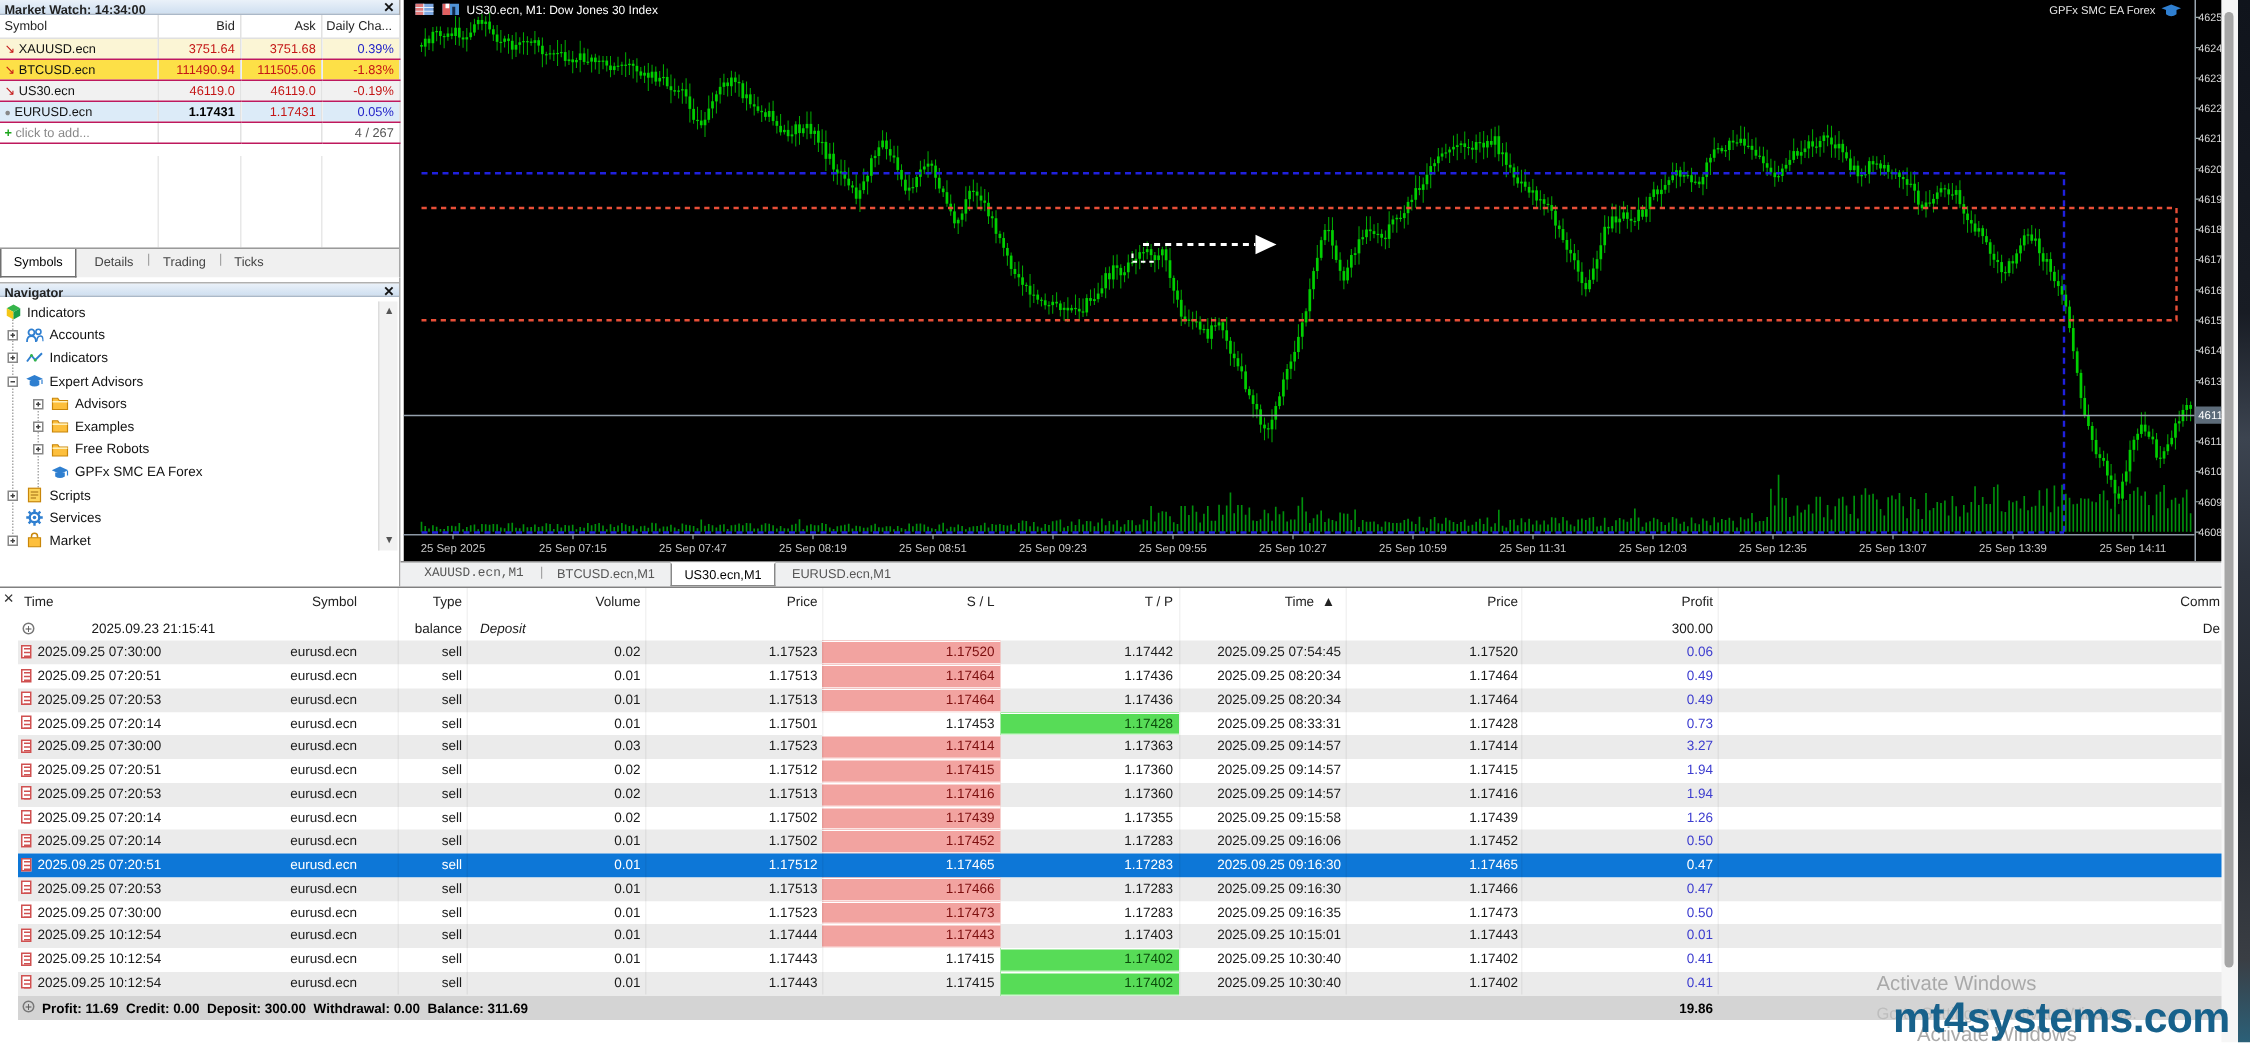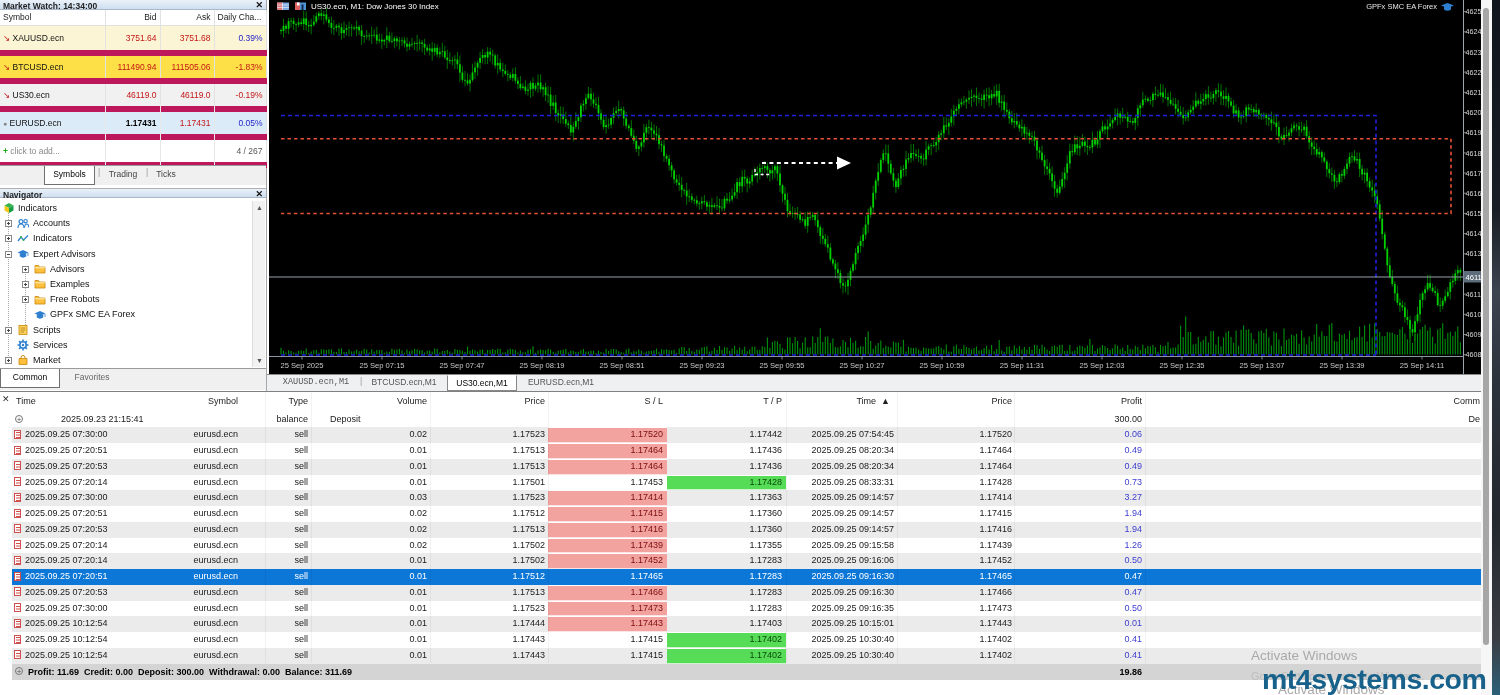--- a/index.html
+++ b/index.html
@@ -6,22 +6,22 @@
   font-family:"Liberation Sans", sans-serif; }
 #root { position:relative; width:1500px; height:695px; overflow:hidden; }
 .abs { position:absolute; }
 
 
 .titlebar { background:linear-gradient(#eaf1f9,#cfdff0); border-bottom:1px solid #aab8c8;
   font-size:8.5px; font-weight:bold; color:#222; padding:1px 14px 0 3px; height:10px; position:relative;}
 .titlebar .x { position:absolute; right:3px; top:0px; font-size:9px; font-weight:bold; color:#111;}
 #mw { left:0; top:0; width:267px; height:185px; background:#fff; border-right:1px solid #a8a8a8;}
 #mw table.mwt { border-collapse:collapse; width:266px; font-size:8.5px; table-layout:fixed;}
-#mw .mwt td, #mw .mwt th { padding:0 3px; height:28px; overflow:hidden; white-space:nowrap;
-  border-right:1px solid #e2e2e2; border-bottom:6px solid #be185d; }
+#mw .mwt td, #mw .mwt th { padding:0 3px; height:14px; overflow:hidden; white-space:nowrap;
+  border-right:1px solid #e2e2e2; border-bottom:1px solid #be185d; }
 #mw .mwt th { font-weight:normal; color:#222; text-align:left; height:15px; border-bottom:1px solid #e0e0e0;}
 #mw .mwt .num { text-align:right; }
 #mw .r { color:#c41616; } #mw .b { color:#2323c8; }
 #mw .sy { color:#111; }
 .mwtabs { position:absolute; left:0; top:165px; width:266px; height:20px; background:#f0f0f0;
   border-top:1px solid #9a9a9a; font-size:8.5px; color:#444; }
 .mwtabs .tab { position:absolute; top:0; height:19px; line-height:17px; text-align:center; }
 .mwtabs .active { background:#fff; border:1px solid #707070; border-top:none; color:#000; z-index:2;}
 .sepv { color:#999; position:absolute; top:1px; }
 #nav { left:0; top:185px; width:267px; height:206px; background:#fff; border-right:1px solid #a8a8a8;}
@@ -141,21 +141,21 @@
             <td></td>
             <td></td>
             <td class="num" style="color:#555">4 / 267</td>
           </tr>
   </tbody>
       </table>
   <div style="position:absolute;left:105px;top:104px;width:1px;height:61px;background:#e8e8e8;"></div>
   <div style="position:absolute;left:160px;top:104px;width:1px;height:61px;background:#e8e8e8;"></div>
   <div style="position:absolute;left:214px;top:104px;width:1px;height:61px;background:#e8e8e8;"></div>
   <div class="mwtabs">
-    <div class="tab active" style="left:0;width:51px;margin-left:44px;">Symbols</div>
+    <div class="tab active" style="left:0;width:51px;">Symbols</div>
     <div class="tab" style="left:56px;width:40px;">Details</div>
     <span class="sepv" style="left:98px;">|</span>
     <div class="tab" style="left:102px;width:42px;">Trading</div>
     <span class="sepv" style="left:146px;">|</span>
     <div class="tab" style="left:150px;width:32px;">Ticks</div>
   </div>
 </div>
 
 <div id="nav" class="abs">
   <div class="titlebar">Navigator<span class="x">✕</span></div>
@@ -253,24 +253,20 @@
           <span style="position:absolute;left:17px;top:1.5px;"><svg width="12" height="12" viewBox="0 0 12 12" style="vertical-align:-2px">
               <path d="M2 4.5 h8 v6 H2 Z" fill="#fdbf3c" stroke="#c8860a" stroke-width="0.8"></path>
               <path d="M4 4.5 V3.5 q0 -2 2 -2 q2 0 2 2 V4.5" fill="none" stroke="#c8860a" stroke-width="1"></path>
             </svg></span>
           <span style="position:absolute;left:33px;">Market</span>
         </div>
   </div>
   <div class="navsb">
     <div style="position:absolute;top:3px;left:3px;font-size:7px;color:#555">▲</div>
     <div style="position:absolute;bottom:3px;left:3px;font-size:7px;color:#555">▼</div>
-  </div>
-  <div class="navtabs">
-    <div class="tab active" style="left:0;width:60px;">Common</div>
-    <div class="tab" style="left:66px;width:52px;">Favorites</div>
   </div>
 </div>
 
 <div id="chartbg" class="abs"></div>
 <div id="chart" class="abs">
 <svg width="1212" height="374" viewBox="0 0 1212 374">
 <rect x="0" y="0" width="1212" height="374" fill="#000"></rect>
 <path d="M12.0 28.3 V34.6M14.5 18.8 V37.6M17.0 23.6 V33.4M19.6 18.0 V34.1M22.1 17.7 V27.5M24.6 17.6 V29.9M27.1 22.4 V32.1M29.6 18.2 V27.2M32.2 18.3 V26.2M34.7 10.7 V30.0M37.2 11.5 V30.5M39.7 20.7 V31.9M42.2 18.7 V34.3M44.8 14.9 V26.6M47.3 12.5 V23.8M49.8 11.1 V19.8M52.3 9.1 V20.2M54.8 10.8 V24.4M57.4 8.3 V22.3M59.9 16.8 V27.4M62.4 16.7 V33.6M64.9 20.0 V35.2M67.4 23.9 V31.7M70.0 22.6 V35.8M72.5 23.4 V39.5M75.0 21.5 V38.0M77.5 24.8 V35.6M80.0 21.5 V36.4M82.6 24.2 V36.6M85.1 25.5 V30.5M87.6 20.6 V36.1M90.1 24.9 V34.8M92.6 25.0 V44.9M95.2 34.5 V43.0M97.7 30.0 V39.6M100.2 33.1 V40.7M102.7 26.6 V44.0M105.2 29.4 V38.1M107.8 26.7 V44.4M110.3 33.5 V43.3M112.8 34.0 V48.9M115.3 38.5 V45.4M117.8 27.1 V48.1M120.4 31.8 V43.2M122.9 32.5 V43.4M125.4 36.3 V48.3M127.9 35.9 V46.4M130.4 37.0 V49.4M133.0 37.3 V46.1M135.5 37.4 V47.6M138.0 37.4 V51.5M140.5 41.7 V49.9M143.0 37.9 V47.4M145.6 41.1 V50.0M148.1 34.8 V51.4M150.6 39.2 V50.0M153.1 40.0 V52.4M155.6 38.8 V55.0M158.2 44.7 V52.6M160.7 43.9 V55.4M163.2 42.0 V60.7M165.7 43.2 V55.8M168.2 44.4 V57.2M170.8 47.3 V57.9M173.3 42.8 V56.8M175.8 45.6 V59.4M178.3 49.7 V68.9M180.8 52.3 V63.9M183.4 57.1 V65.6M185.9 55.2 V69.1M188.4 52.1 V69.2M190.9 55.7 V81.6M193.4 65.7 V82.5M196.0 71.1 V86.3M198.5 73.3 V85.5M201.0 74.6 V91.4M203.5 63.7 V81.9M206.0 61.6 V78.9M208.6 60.5 V75.7M211.1 52.0 V69.0M213.6 49.1 V63.3M216.1 52.0 V64.3M218.6 47.2 V64.0M221.2 47.8 V61.8M223.7 49.7 V64.5M226.2 53.5 V68.6M228.7 54.4 V73.6M231.2 58.6 V72.2M233.8 62.7 V77.0M236.3 64.5 V75.5M238.8 70.2 V81.3M241.3 72.3 V80.3M243.8 68.3 V81.4M246.4 67.1 V83.7M248.9 77.2 V89.0M251.4 76.0 V90.3M253.9 83.1 V89.7M256.4 80.4 V94.3M259.0 83.9 V95.6M261.5 80.9 V97.7M264.0 77.3 V96.5M266.5 82.8 V91.2M269.0 74.3 V92.9M271.6 74.3 V92.4M274.1 84.9 V96.7M276.6 82.6 V101.3M279.1 86.1 V103.1M281.6 87.0 V114.0M284.2 95.4 V109.9M286.7 95.0 V120.9M289.2 109.5 V123.1M291.7 106.3 V123.6M294.2 106.7 V124.1M296.8 111.7 V126.8M299.3 120.6 V128.9M301.8 116.2 V136.1M304.3 122.3 V141.3M306.8 112.4 V129.1M309.4 114.3 V129.6M311.9 103.1 V121.9M314.4 100.1 V111.5M316.9 93.8 V109.8M319.4 86.9 V99.7M322.0 88.2 V106.3M324.5 92.9 V107.9M327.0 97.2 V108.9M329.5 97.1 V120.2M332.0 109.5 V124.3M334.6 116.1 V129.6M337.1 116.5 V133.7M339.6 118.6 V128.8M342.1 116.5 V128.4M344.6 107.2 V124.4M347.2 106.2 V116.1M349.7 100.8 V118.5M352.2 106.9 V115.8M354.7 106.4 V126.1M357.2 112.0 V128.9M359.8 124.0 V131.4M362.3 120.2 V137.9M364.8 129.6 V143.9M367.3 135.7 V152.2M369.8 145.0 V156.0M372.4 140.0 V151.2M374.9 124.1 V147.7M377.4 123.8 V140.6M379.9 119.7 V134.3M382.4 121.8 V139.0M385.0 124.3 V140.6M387.5 126.0 V140.8M390.0 128.1 V149.3M392.5 140.9 V151.8M395.0 140.1 V162.1M397.6 153.8 V162.4M400.1 154.8 V170.8M402.6 162.0 V177.1M405.1 168.4 V183.8M407.6 174.7 V185.7M410.2 174.4 V190.8M412.7 177.0 V197.2M415.2 188.4 V194.7M417.7 182.6 V205.0M420.2 189.3 V202.0M422.8 193.2 V202.9M425.3 198.1 V204.3M427.8 195.7 V206.3M430.3 200.9 V209.7M432.8 196.7 V209.1M435.4 194.9 V204.8M437.9 200.4 V211.0M440.4 201.3 V213.9M442.9 198.1 V214.6M445.4 203.1 V208.5M448.0 196.3 V210.0M450.5 198.6 V214.0M453.0 199.0 V211.3M455.5 196.1 V210.8M458.0 193.0 V203.8M460.6 192.1 V203.4M463.1 188.5 V201.7M465.6 183.5 V198.0M468.1 178.2 V198.8M470.6 177.6 V193.1M473.2 170.2 V192.4M475.7 169.6 V186.5M478.2 176.2 V192.4M480.7 177.4 V188.2M483.2 169.7 V185.6M485.8 167.4 V177.5M488.3 166.2 V182.9M490.8 163.4 V179.5M493.3 164.6 V175.7M495.8 161.0 V172.8M498.4 162.6 V178.0M500.9 168.0 V181.5M503.4 165.3 V179.5M505.9 164.5 V178.1M508.4 163.1 V181.0M511.0 165.4 V192.0M513.5 183.7 V202.4M516.0 186.8 V205.0M518.5 193.2 V217.3M521.0 203.6 V216.2M523.6 206.3 V217.8M526.1 207.9 V219.7M528.6 207.1 V218.4M531.1 210.9 V223.1M533.6 216.4 V222.1M536.2 212.1 V228.7M538.7 211.7 V232.8M541.2 211.4 V220.6M543.7 211.9 V220.2M546.2 213.3 V225.7M548.8 211.4 V232.8M551.3 224.7 V243.8M553.8 227.8 V244.6M556.3 234.0 V247.1M558.8 235.6 V252.7M561.4 243.1 V261.5M563.9 257.5 V266.1M566.4 259.7 V278.3M568.9 262.1 V278.9M571.4 269.7 V288.5M574.0 278.3 V293.5M576.5 281.8 V292.4M579.0 272.8 V294.9M581.5 267.6 V286.3M584.0 261.4 V272.8M586.6 248.1 V270.2M589.1 242.7 V259.8M591.6 236.1 V252.6M594.1 227.2 V247.2M596.6 216.1 V239.3M599.2 208.6 V232.9M601.7 205.5 V217.7M604.2 185.7 V213.3M606.7 178.3 V199.5M609.2 163.3 V186.0M611.8 157.9 V173.7M614.3 149.4 V163.4M616.8 144.6 V161.2M619.3 144.8 V172.7M621.8 160.2 V175.1M624.4 168.2 V187.1M626.9 177.8 V192.8M629.4 173.2 V189.1M631.9 166.0 V185.0M634.4 164.9 V176.7M637.0 150.9 V176.4M639.5 153.2 V163.3M642.0 144.2 V162.6M644.5 144.1 V160.6M647.0 149.5 V158.9M649.6 148.7 V162.2M652.1 152.8 V164.1M654.6 153.7 V166.1M657.1 140.8 V165.4M659.6 143.6 V155.2M662.2 143.0 V155.2M664.7 140.3 V147.8M667.2 136.9 V152.3M669.7 131.1 V149.9M672.2 129.8 V140.3M674.8 116.9 V138.5M677.3 117.4 V130.2M679.8 118.3 V135.1M682.3 108.9 V126.5M684.8 104.8 V125.5M687.4 106.2 V116.3M689.9 98.7 V114.4M692.4 98.3 V107.2M694.9 95.8 V105.5M697.4 97.8 V108.7M700.0 90.3 V104.0M702.5 89.1 V106.8M705.0 93.9 V102.0M707.5 87.6 V106.1M710.0 92.6 V103.5M712.6 94.0 V106.2M715.1 89.7 V108.6M717.6 88.0 V101.6M720.1 87.3 V106.2M722.6 90.1 V105.2M725.2 85.9 V98.2M727.7 84.5 V104.9M730.2 83.7 V107.5M732.7 95.3 V110.8M735.2 94.9 V118.1M737.8 102.4 V115.3M740.3 109.0 V123.8M742.8 110.9 V125.1M745.3 113.1 V128.4M747.8 112.8 V127.1M750.4 121.2 V131.8M752.9 119.3 V136.6M755.4 124.2 V138.4M757.9 126.9 V139.9M760.4 129.4 V143.7M763.0 131.5 V141.8M765.5 130.9 V146.3M768.0 136.8 V159.2M770.5 146.9 V158.4M773.0 145.6 V161.9M775.6 154.8 V174.8M778.1 159.1 V174.9M780.6 162.6 V179.7M783.1 166.6 V187.6M785.6 174.9 V196.9M788.2 184.9 V197.6M790.7 179.6 V194.9M793.2 171.9 V189.4M795.7 167.2 V187.8M798.2 155.1 V180.5M800.8 143.5 V168.6M803.3 144.1 V156.3M805.8 135.6 V154.8M808.3 136.3 V155.2M810.8 137.1 V155.8M813.4 134.2 V147.4M815.9 136.7 V152.5M818.4 140.0 V154.9M820.9 144.9 V150.7M823.4 131.6 V153.1M826.0 136.6 V146.5M828.5 131.1 V148.2M831.0 128.8 V148.0M833.5 121.1 V133.5M836.0 123.7 V134.3M838.6 119.4 V138.0M841.1 116.2 V129.2M843.6 117.9 V128.5M846.1 108.3 V121.8M848.6 108.6 V125.5M851.2 111.2 V124.4M853.7 107.8 V122.0M856.2 113.8 V119.2M858.7 111.9 V128.0M861.2 115.2 V123.2M863.8 117.8 V125.3M866.3 116.0 V130.1M868.8 105.2 V126.0M871.3 102.6 V116.6M873.8 91.7 V107.8M876.4 95.3 V102.4M878.9 97.0 V102.4M881.4 96.7 V104.7M883.9 91.9 V107.0M886.4 86.7 V100.0M889.0 89.6 V97.7M891.5 83.9 V97.2M894.0 84.5 V102.6M896.5 88.4 V99.2M899.0 92.7 V106.5M901.6 91.6 V105.8M904.1 97.7 V106.2M906.6 97.9 V114.4M909.1 99.8 V117.3M911.6 105.8 V117.2M914.2 107.1 V124.5M916.7 110.5 V121.2M919.2 109.2 V121.4M921.7 105.3 V114.6M924.2 100.1 V114.2M926.8 92.3 V108.6M929.3 98.5 V106.0M931.8 93.8 V109.5M934.3 93.3 V105.4M936.8 90.1 V105.5M939.4 86.2 V104.6M941.9 91.7 V102.3M944.4 90.9 V104.5M946.9 88.0 V101.9M949.4 83.1 V97.5M952.0 83.9 V105.1M954.5 90.2 V105.2M957.0 87.4 V106.6M959.5 93.0 V108.3M962.0 97.5 V107.2M964.6 99.9 V117.9M967.1 104.1 V115.1M969.6 107.2 V122.1M972.1 112.3 V124.4M974.6 110.4 V118.7M977.2 104.8 V122.3M979.7 103.9 V116.1M982.2 104.2 V113.2M984.7 106.6 V117.0M987.2 103.4 V117.4M989.8 108.1 V119.1M992.3 113.0 V119.7M994.8 112.4 V119.4M997.3 113.3 V125.1M999.8 113.7 V126.2M1002.4 111.6 V130.7M1004.9 114.5 V125.0M1007.4 114.1 V135.1M1009.9 121.3 V143.2M1012.4 134.1 V140.5M1015.0 127.5 V145.0M1017.5 126.6 V137.8M1020.0 129.3 V141.6M1022.5 123.8 V136.4M1025.0 121.5 V131.1M1027.6 123.2 V131.5M1030.1 122.1 V136.6M1032.6 122.0 V133.1M1035.1 123.7 V135.9M1037.6 120.2 V138.9M1040.2 130.9 V149.5M1042.7 137.5 V155.1M1045.2 140.4 V155.2M1047.7 142.8 V157.1M1050.2 147.3 V158.2M1052.8 150.2 V162.7M1055.3 152.5 V163.4M1057.8 159.4 V177.2M1060.3 163.1 V178.6M1062.8 167.6 V182.1M1065.4 169.8 V188.9M1067.9 177.5 V187.1M1070.4 172.2 V184.3M1072.9 170.1 V182.5M1075.4 166.1 V179.0M1078.0 158.8 V174.3M1080.5 152.6 V167.2M1083.0 152.3 V162.9M1085.5 150.0 V162.5M1088.0 152.4 V164.1M1090.6 152.6 V177.1M1093.1 164.8 V180.3M1095.6 168.6 V183.2M1098.1 168.2 V187.2M1100.6 177.4 V191.8M1103.2 179.8 V197.3M1105.7 183.7 V203.1M1108.2 190.1 V209.1M1110.7 200.2 V221.6M1113.2 210.1 V239.3M1115.8 231.7 V250.6M1118.3 246.3 V272.5M1120.8 257.1 V278.7M1123.3 269.7 V286.5M1125.8 281.3 V301.0M1128.4 285.7 V305.5M1130.9 298.2 V311.9M1133.4 300.5 V310.8M1135.9 302.3 V322.5M1138.4 309.4 V324.9M1141.0 315.7 V337.8M1143.5 324.2 V336.0M1146.0 315.6 V341.1M1148.5 306.8 V323.6M1151.0 293.6 V322.4M1153.6 290.9 V307.8M1156.1 285.6 V300.4M1158.6 274.8 V291.8M1161.1 274.5 V290.9M1163.6 283.6 V292.8M1166.2 285.9 V296.2M1168.7 288.6 V306.8M1171.2 297.3 V312.0M1173.7 298.2 V309.3M1176.2 289.5 V303.3M1178.8 287.0 V297.7M1181.3 278.8 V299.6M1183.8 273.8 V287.7M1186.3 269.6 V284.5M1188.8 265.4 V280.7M1191.4 267.7 V280.9" stroke="#00a800" stroke-width="0.7" fill="none"></path>
         <g fill="#00cf00">
           <rect x="11.1" y="30.0" width="1.8" height="1.1"></rect>
@@ -859,21 +855,21 @@
     <span class="hc" style="left:655px;width:115px;text-align:right;">T / P</span>
     <span class="hc" style="left:688px;width:190px;text-align:right;">Time&nbsp;&nbsp;▲</span>
     <span class="hc" style="left:900px;width:100px;text-align:right;">Price</span>
     <span class="hc" style="left:1030px;width:100px;text-align:right;">Profit</span>
     <span class="hc" style="left:1378px;width:90px;text-align:right;">Comm</span>
   </div>
   <div class="balrow" style="top:19.5px;">
     <div class="circ">+</div>
     <span class="c t1" style="position:absolute;left:13px;margin-left:36px;">2025.09.23 21:15:41</span>
     <span class="c typ" style="position:absolute;left:228px;width:68px;text-align:right;">balance</span>
-    <span style="position:absolute;left:318px;">Deposit</span>
+    <span style="position:absolute;left:308px;font-style:italic;">Deposit</span>
     <span class="c pf" style="position:absolute;left:1030px;width:100px;text-align:right;color:#1a1a1a;">300.00</span>
     <span style="position:absolute;left:1378px;width:90px;text-align:right;">De</span>
   </div>
   <div id="trows">
         <div class="trow alt" style="top:35.25px;">
           <span class="ric"></span>
           <span class="c t1">2025.09.25 07:30:00</span>
           <span class="c sym">eurusd.ecn</span>
           <span class="c typ">sell</span>
           <span class="c vol">0.02</span>

